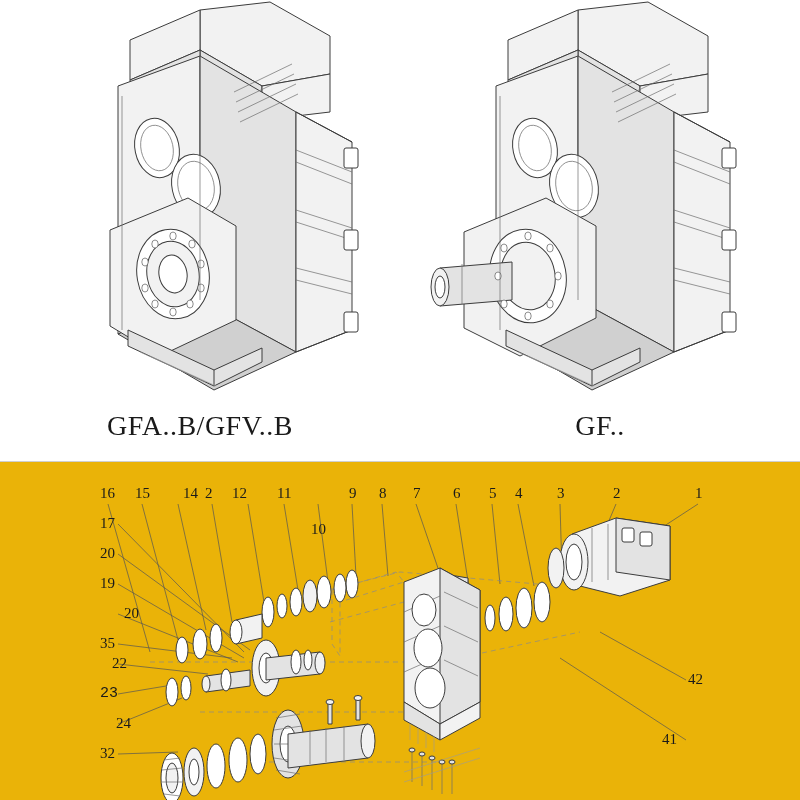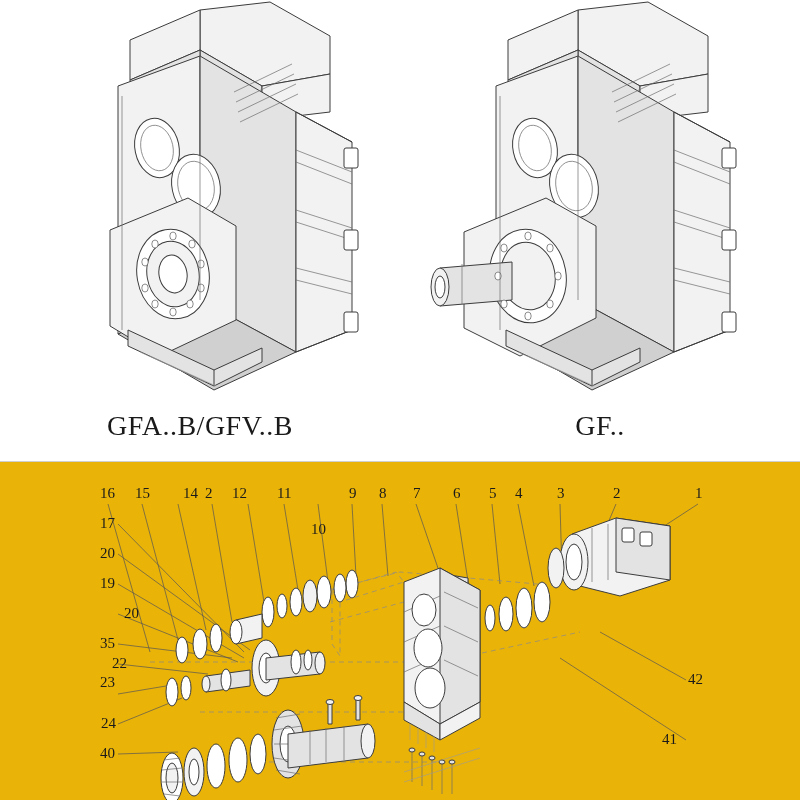--- a/index.html
+++ b/index.html
@@ -479,21 +479,21 @@
     <div class="callout" style="left:557px; top:24px;">3</div>
     <div class="callout" style="left:613px; top:24px;">2</div>
     <div class="callout" style="left:695px; top:24px;">1</div>
 
     <div class="callout" style="left:100px; top:54px;text-align:right;">17</div>
     <div class="callout" style="left:100px; top:84px;">20</div>
     <div class="callout" style="left:100px; top:114px;">19</div>
     <div class="callout" style="left:100px; top:144px;margin-left:24px;">20</div>
     <div class="callout" style="left:100px; top:174px;">35</div>
     <div class="callout" style="left:112px; top:194px;">22</div>
-    <div class="callout" style="left:100px; top:213px;">23</div>
-    <div class="callout" style="left:101px; top:254px;">24</div>
-    <div class="callout" style="left:100px; top:284px;">40</div>
+    <div class="callout" style="left:100px; top:224px;font-family:Liberation Mono, monospace;">23</div>
+    <div class="callout" style="left:116px; top:254px;">24</div>
+    <div class="callout" style="left:100px; top:284px;">32</div>
 
     <div class="callout" style="left:688px; top:210px;font-family:Liberation Serif, serif;">42</div>
     <div class="callout" style="left:662px; top:270px;">41</div>
   </div>
 
 </div>
 
 </body></html>

